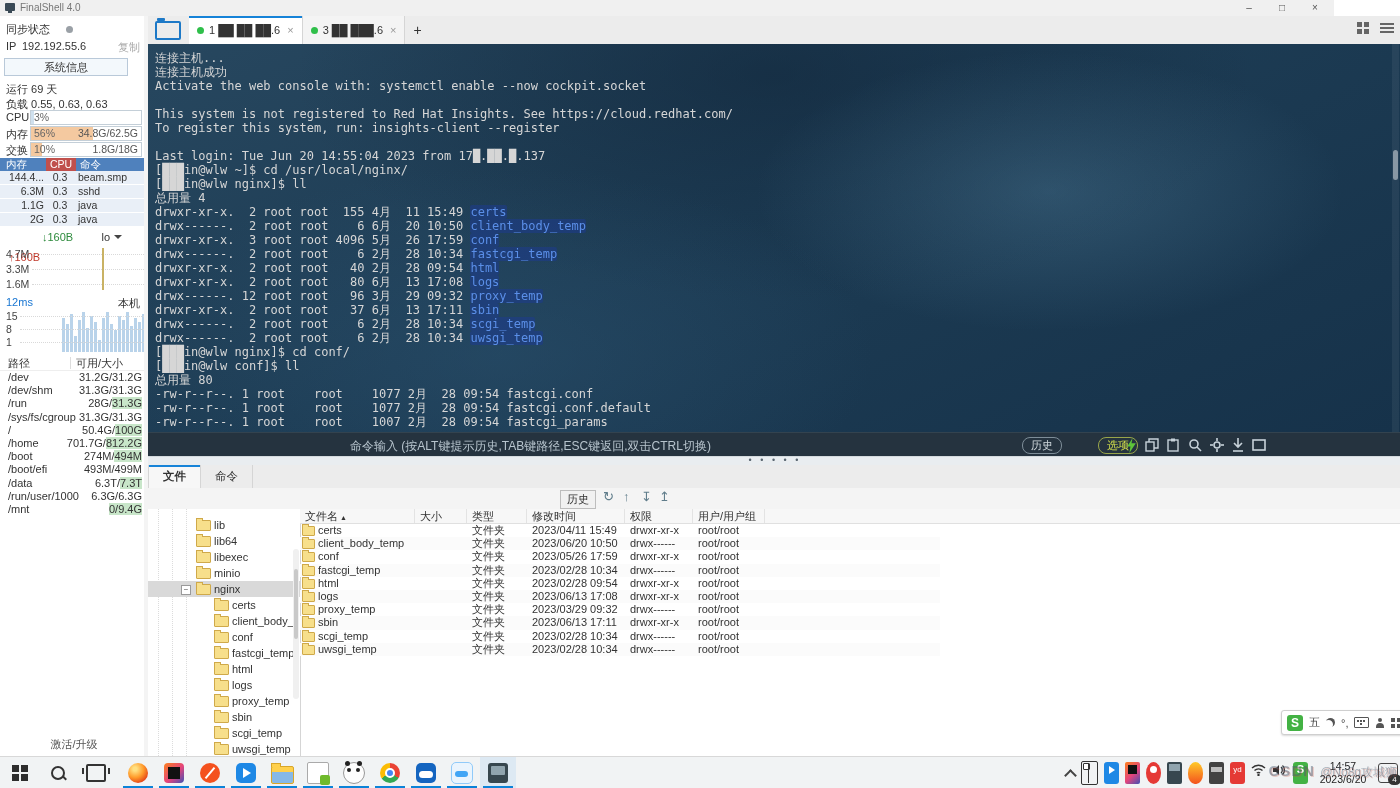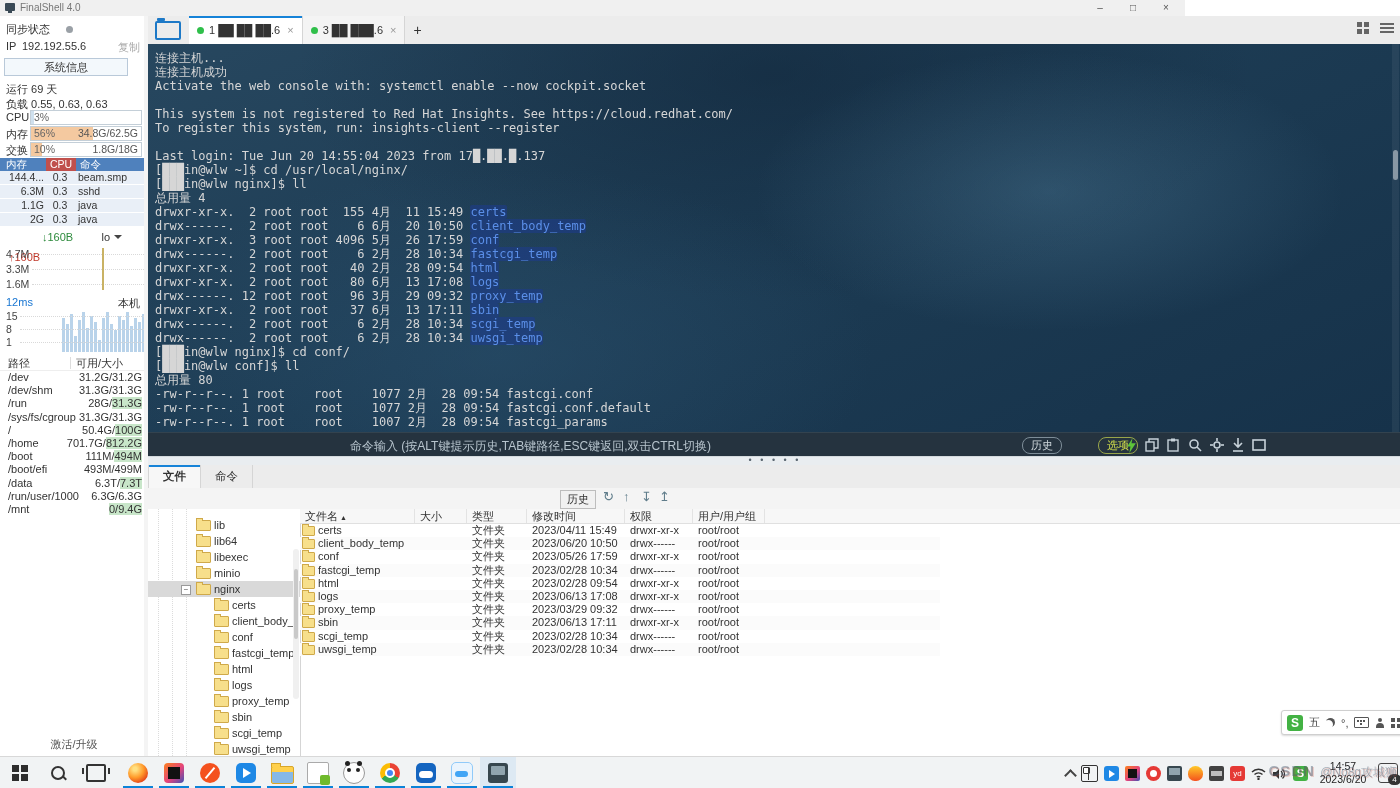--- a/index.html
+++ b/index.html
@@ -1,19 +1,19 @@
 <!DOCTYPE html>
 <html><head>
 <meta charset="utf-8">
 <style>
   html,body{margin:0;padding:0;}
   body{width:1400px;height:788px;font-family:"Liberation Sans","DejaVu Sans",sans-serif;overflow:hidden;background:#fff;}
   #app{position:relative;width:1400px;height:788px;overflow:hidden;}
   
-  #titlebar{position:absolute;left:0;top:0;width:1185px;height:16px;background:#f0f0f0;font-size:10px;color:#444;}
+  #titlebar{position:absolute;left:0;top:0;width:1334px;height:16px;background:#f0f0f0;font-size:10px;color:#444;}
   #titlebar .appicon{position:absolute;left:5px;top:3px;width:10px;height:8px;background:#3a4a56;border-radius:1px;}
   #titlebar .appicon:after{content:"";position:absolute;left:3px;top:8px;width:4px;height:2px;background:#3a4a56;}
   #titlebar .ttl{position:absolute;left:20px;top:2px;color:#777;}
   .winctl{position:absolute;top:0;width:30px;height:16px;text-align:center;line-height:15px;color:#555;font-size:10px;cursor:default;}
   #btn-min{right:70px;} #btn-max{right:37px;} #btn-close{right:4px;}
   
   #sidebar{position:absolute;left:0;top:16px;width:148px;height:740px;background:#fff;border-right:1px solid #c8c8c8;font-size:11px;color:#333;}
   .sb-abs{position:absolute;}
   #sync-row{left:6px;top:6px;text-align:center;} #sync-dot{left:66px;top:10px;width:7px;height:7px;border-radius:50%;background:#9aa0a6;}
   #ip-row{left:6px;top:24px;} #ip-val{left:22px;top:24px;} #copy-link{right:8px;top:24px;color:#aaa;}
@@ -158,21 +158,21 @@
   .icon-chrome{border-radius:50%;background:conic-gradient(#ea4335 0 33%,#34a853 0 66%,#fbbc05 0 100%);}
   .icon-chrome:after{content:"";position:absolute;left:5px;top:5px;width:10px;height:10px;border-radius:50%;background:#4285f4;border:2px solid #fff;box-sizing:border-box;}
   .icon-cloud-blue{background:#1565c0;border-radius:5px;}
   .icon-cloud-blue:after{content:"";position:absolute;left:3px;top:8px;width:14px;height:7px;border-radius:6px;background:#fff;}
   .icon-cloud-light{background:#eaf4fd;border:1px solid #90caf9;border-radius:5px;}
   .icon-cloud-light:after{content:"";position:absolute;left:3px;top:8px;width:13px;height:6px;border-radius:6px;background:#42a5f5;}
   .icon-finalshell{background:#37474f;border-radius:3px;}
   .icon-finalshell:after{content:"";position:absolute;left:3px;top:3px;right:3px;height:9px;background:#90a4ae;border-radius:1px;}
   
   #tray{position:absolute;right:2px;top:0;height:32px;display:flex;align-items:center;gap:6px;}
-  .ti{width:15px;height:15px;position:relative;flex:none;}
+  .ti{width:15px;height:22px;position:relative;flex:none;}
   .ti-chevron-up{width:10px;height:10px;}
   .ti-chevron-up:before{content:"";position:absolute;left:1px;top:3px;width:7px;height:7px;border-left:2px solid #444;border-top:2px solid #444;transform:rotate(45deg);}
   .ti-grid:before{content:"";position:absolute;left:1px;top:1px;width:5px;height:5px;border:1px solid #333;box-shadow:7px 0 0 -1px #333 inset;border-radius:1px;box-shadow:none;background:#fff;border-color:#333;}
   .ti-grid{border:1px solid #333;border-radius:2px;}
   .ti-grid:after{content:"";position:absolute;left:6px;top:1px;bottom:1px;border-left:1px solid #333;}
   .ti-blue-app{background:#1e88e5;border-radius:3px;}
   .ti-blue-app:after{content:"";position:absolute;left:5px;top:4px;border-left:6px solid #fff;border-top:4px solid transparent;border-bottom:4px solid transparent;}
   .ti-idea{background:linear-gradient(135deg,#fc801d,#e4447c 55%,#3f51b5);border-radius:2px;}
   .ti-idea:after{content:"";position:absolute;left:3px;top:3px;width:9px;height:9px;background:#111;}
   .ti-red-app{background:#e53935;border-radius:50%;}
@@ -356,21 +356,21 @@
           <div class="drow">
             <span class="dp">/</span>
             <span class="dv"><span>50.4G/</span><span class="hl">100G</span></span>
           </div>
           <div class="drow">
             <span class="dp">/home</span>
             <span class="dv"><span>701.7G/</span><span class="hl">812.2G</span></span>
           </div>
           <div class="drow">
             <span class="dp">/boot</span>
-            <span class="dv"><span>111M/</span><span class="hl">494M</span></span>
+            <span class="dv"><span>274M/</span><span class="hl">494M</span></span>
           </div>
           <div class="drow">
             <span class="dp">/boot/efi</span>
             <span class="dv">493M/499M</span>
           </div>
           <div class="drow">
             <span class="dp">/data</span>
             <span class="dv"><span>6.3T/</span><span class="hl">7.3T</span></span>
           </div>
           <div class="drow">

